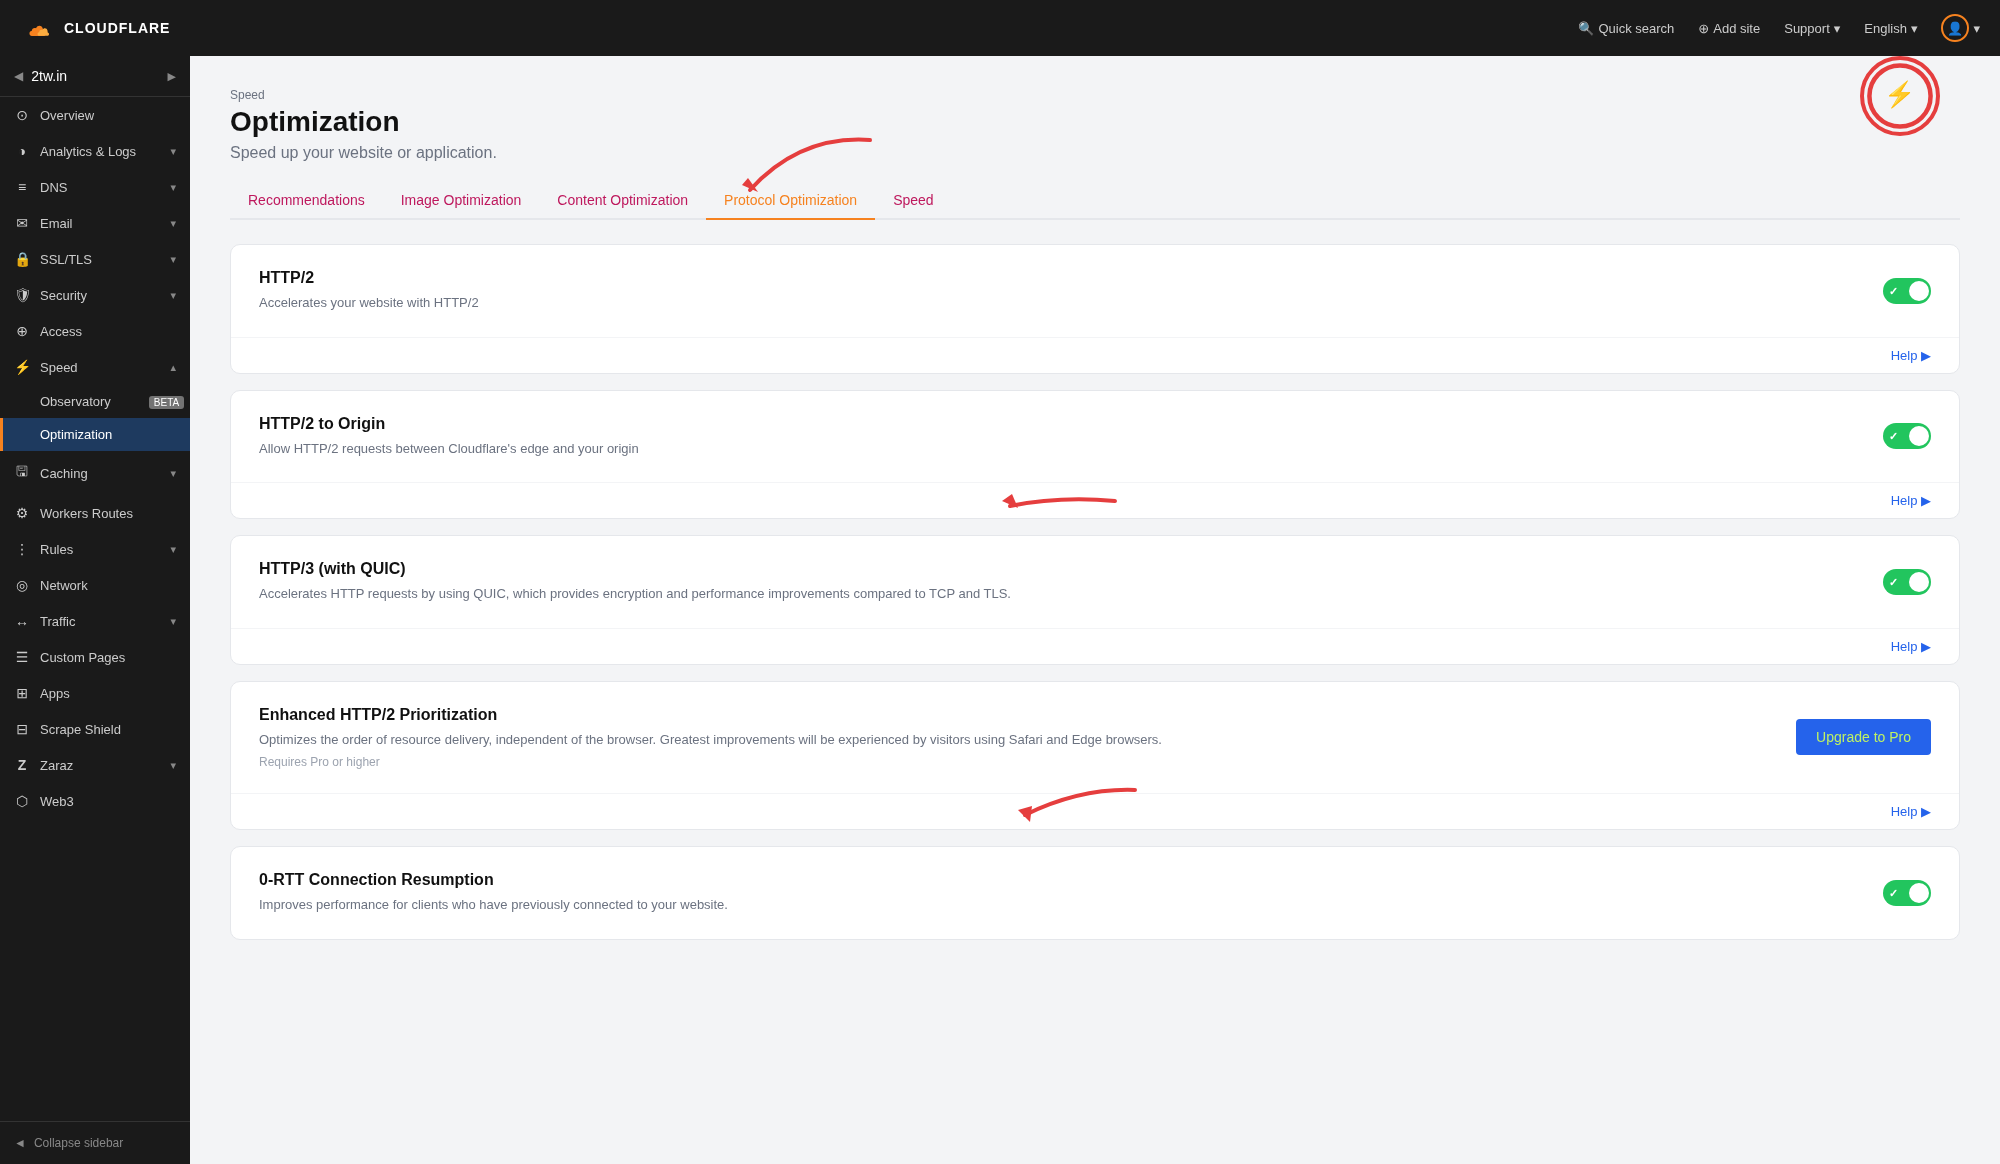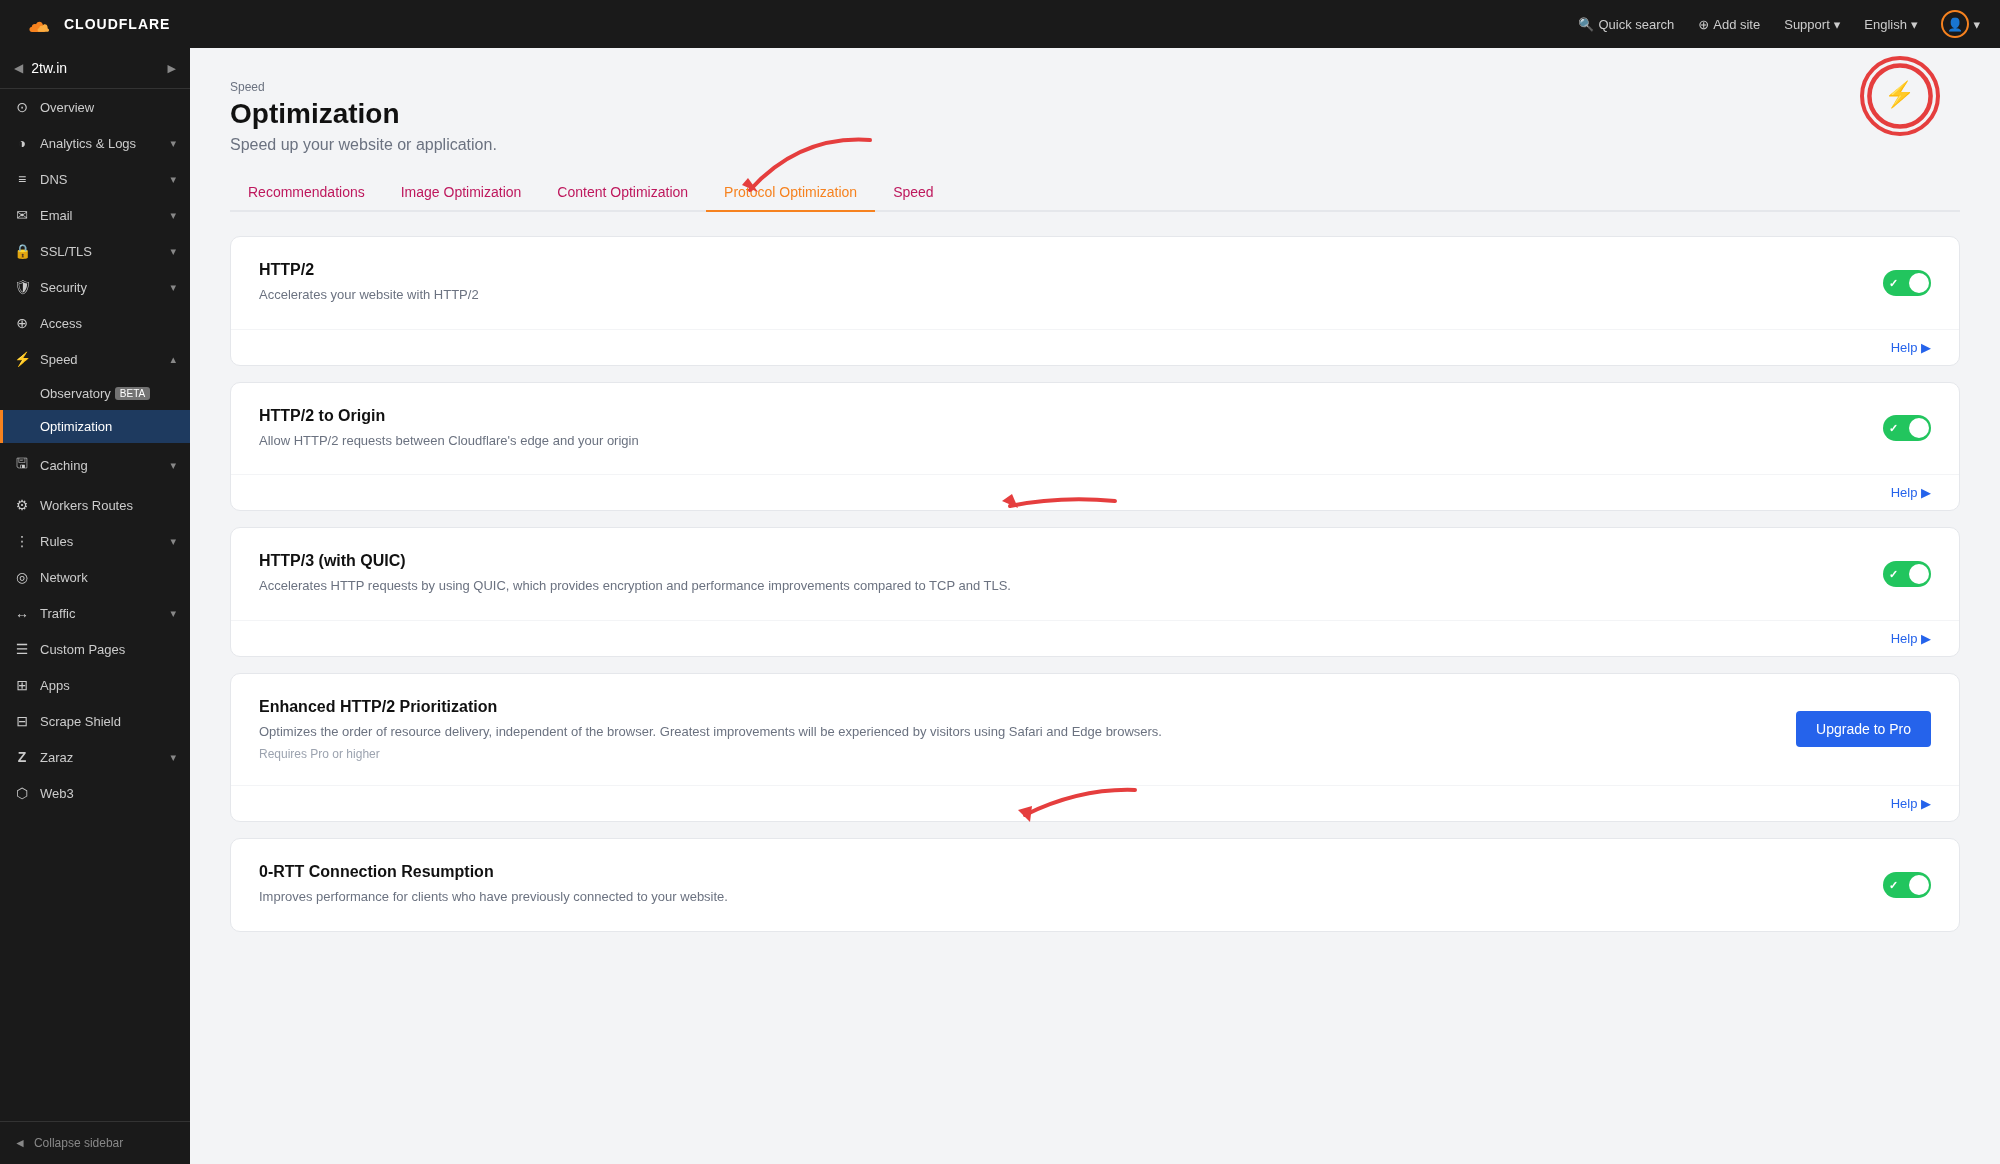--- a/index.html
+++ b/index.html
@@ -1,21 +1,21 @@
 <!DOCTYPE html>
 <html><head>
   <meta charset="utf-8">
   <style>
     * { box-sizing: border-box; margin: 0; padding: 0; }
     body { font-family: -apple-system, BlinkMacSystemFont, 'Segoe UI', sans-serif; background: #f3f4f6; display: flex; flex-direction: column; height: 100vh; overflow: hidden; }
 
     
     .topnav {
       background: #1a1a1a;
-      height: 48px;
+      height: 56px;
       display: flex;
       align-items: center;
       padding: 0 20px;
       gap: 24px;
       flex-shrink: 0;
       z-index: 100;
     }
     .topnav-logo {
       display: flex;
       align-items: center;
@@ -72,25 +72,26 @@
       color: #ccc;
       font-size: 13px;
       cursor: pointer;
       gap: 10px;
       position: relative;
     }
     .sidebar-nav-item .arrow { margin-left: auto; font-size: 11px; color: #888; }
     .sidebar-nav-item .icon { width: 16px; text-align: center; font-size: 14px; }
     .sidebar-sub-item {
       display: flex;
-      align-items: center;
+      align-items: flex-end;
       padding: 9px 14px 9px 40px;
       color: #ccc;
       font-size: 13px;
       cursor: pointer;
+      gap: 34px;
     }
     .sidebar-sub-item.active { background: #1e3a5f; color: #fff; border-left: 3px solid #f6821f; padding-left: 37px; }
     .sidebar-footer {
       margin-top: auto;
       padding: 14px;
       border-top: 1px solid #333;
       color: #888;
       font-size: 12px;
       cursor: pointer;
       display: flex;
@@ -220,21 +221,21 @@
       top: 50%;
       transform: translateY(-50%);
       color: #fff;
       font-size: 11px;
       font-weight: bold;
     }
 
     
     .btn-upgrade {
       background: #2563eb;
-      color: #ffffff;
+      color: #bef264;
       border: none;
       border-radius: 4px;
       padding: 10px 20px;
       font-size: 14px;
       font-weight: 500;
       cursor: pointer;
       white-space: nowrap;
       text-align: center;
     }
 

